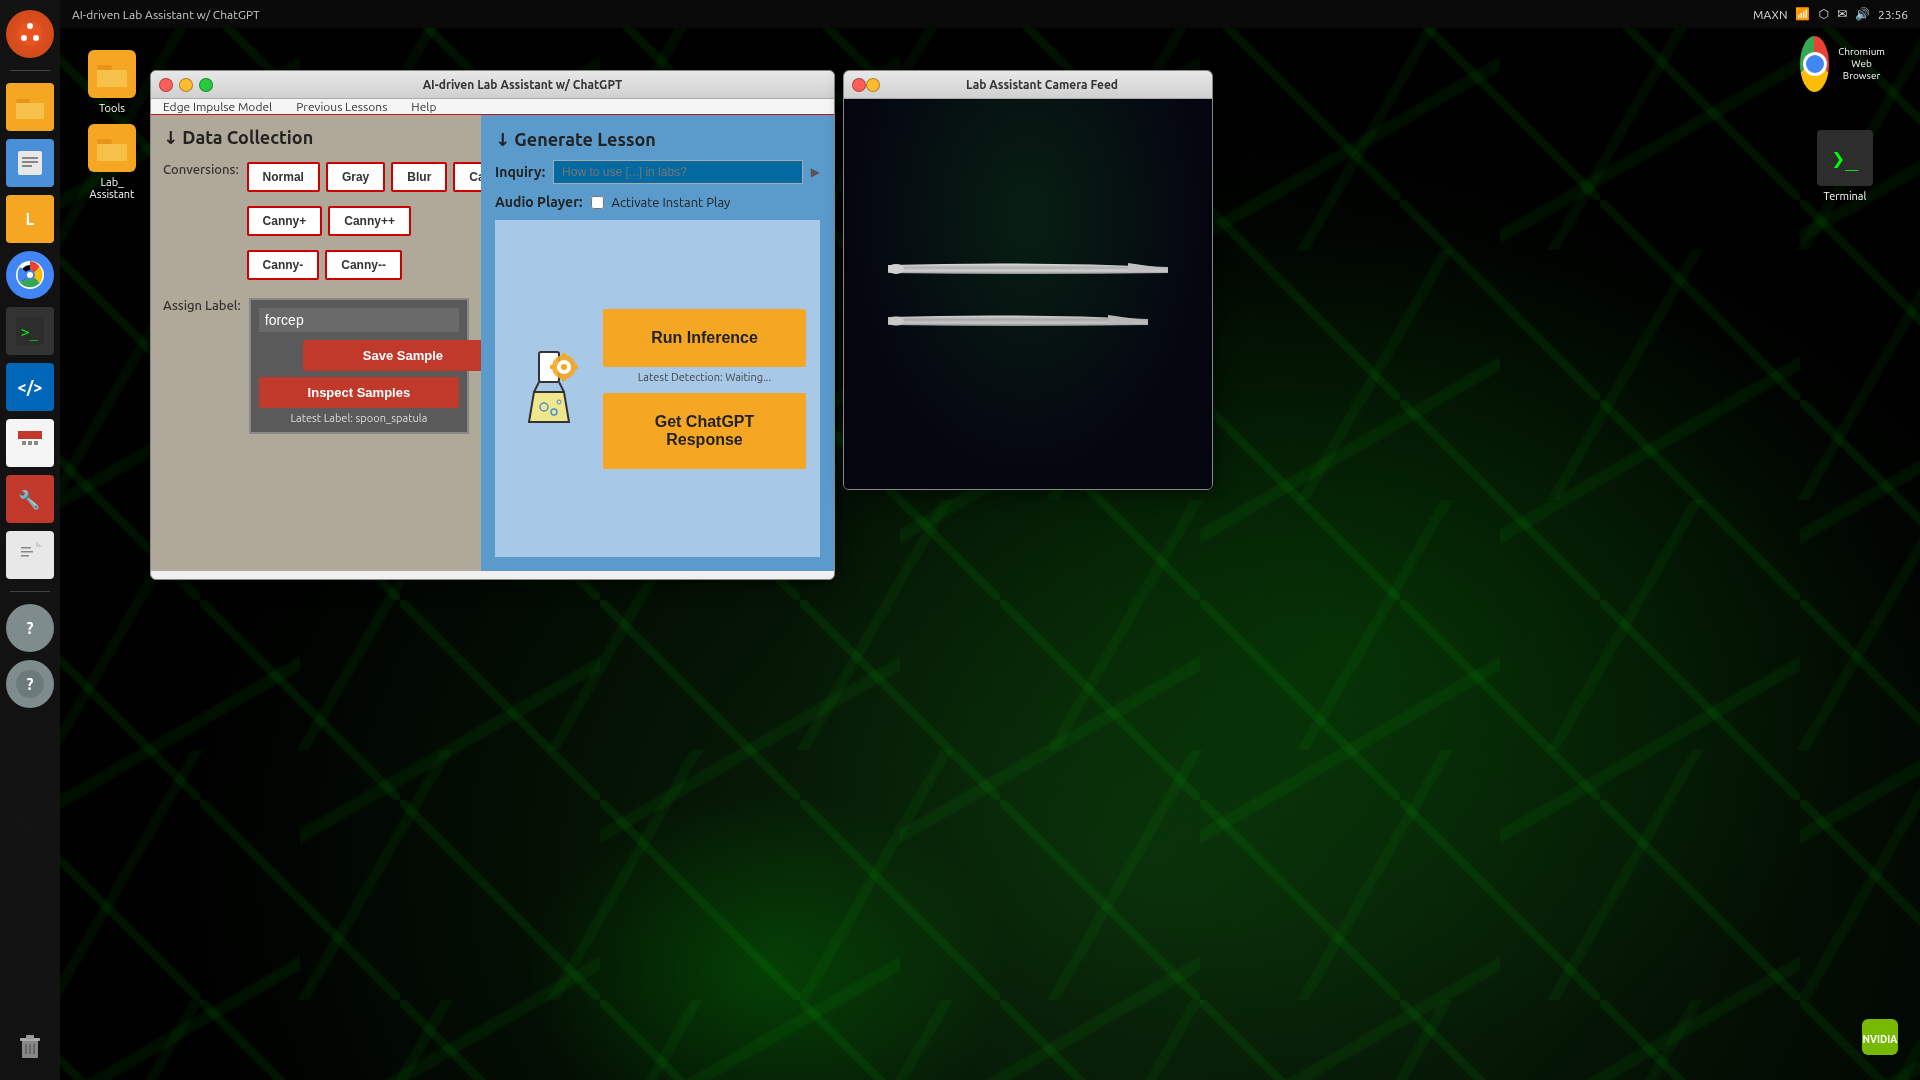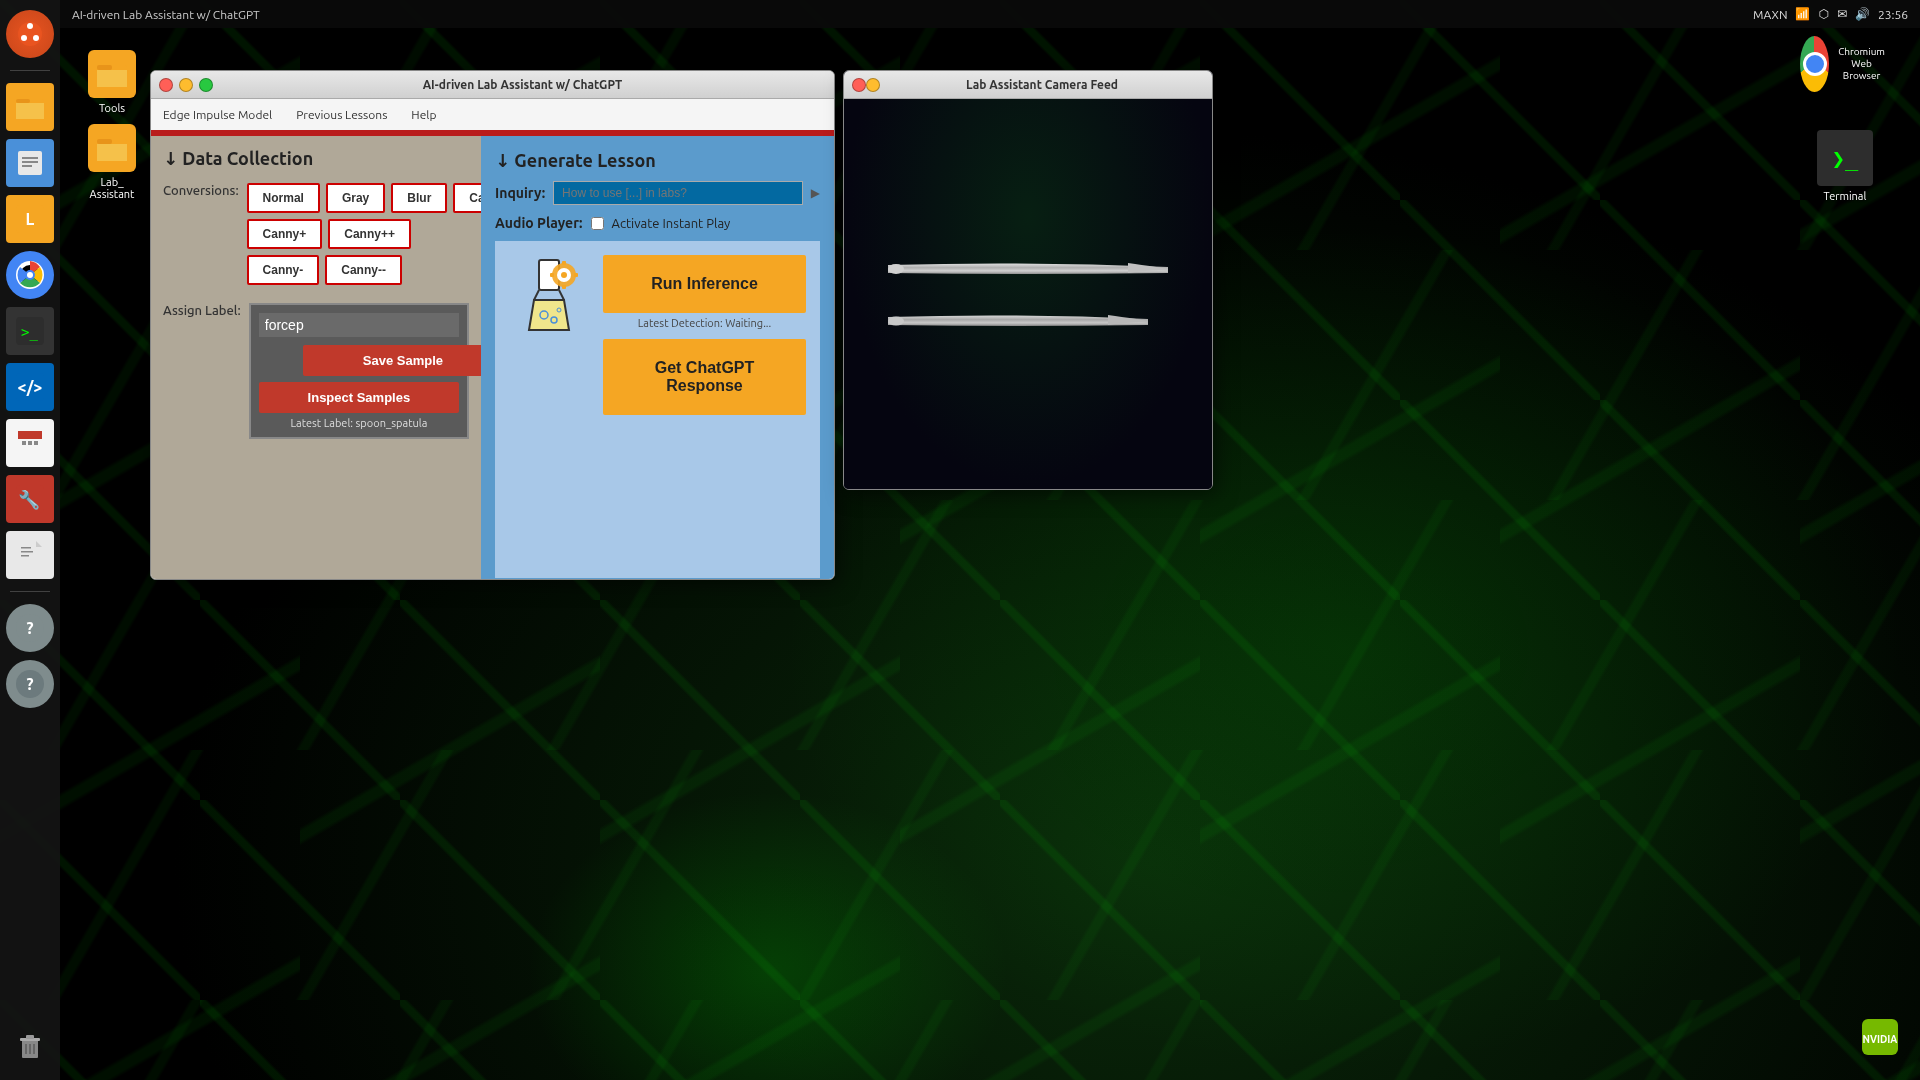--- a/index.html
+++ b/index.html
@@ -222,23 +222,23 @@
     .win-btn-min { background: #febc2e; }
     .win-btn-max { background: #28c840; }
     .window-title {
       flex: 1;
       text-align: center;
       font-size: 12px;
       color: #333;
       font-weight: bold;
     }
     .window-menubar {
-      height: 37px;
+      height: 16px;
       background: #f5f5f5;
-      border-bottom: 6px solid #b91c1c;
+      border-bottom: 1px solid #b91c1c;
       display: flex;
       align-items: center;
       padding: 0 8px;
       gap: 16px;
     }
     .menu-item {
       font-size: 12px;
       color: #333;
       cursor: pointer;
       padding: 2px 4px;
@@ -289,21 +289,21 @@
 
     .conversions-section {
       display: flex;
       align-items: flex-start;
       margin-bottom: 12px;
       gap: 8px;
     }
     .conversions-buttons {
       display: flex;
       flex-direction: column;
-      gap: 0;
+      gap: 8px;
     }
 
     .camera-section {
       display: flex;
       align-items: center;
       gap: 10px;
       margin-bottom: 12px;
     }
     .camera-feed-box {
       border: 2px solid #888;
@@ -412,21 +412,21 @@
     }
     .audio-label { font-size: 14px; color: #222; font-weight: 600; }
     .audio-text { font-size: 13px; color: #222; }
 
     .inference-area {
       flex: 1;
       background: #a8c8e8;
       padding: 14px;
       display: flex;
       gap: 14px;
-      align-items: flex-start;
+      align-items: center;
     }
     .inference-buttons {
       flex: 1;
       display: flex;
       flex-direction: column;
       gap: 10px;
     }
     .run-inference-btn {
       padding: 20px;
       background: #f5a623;

